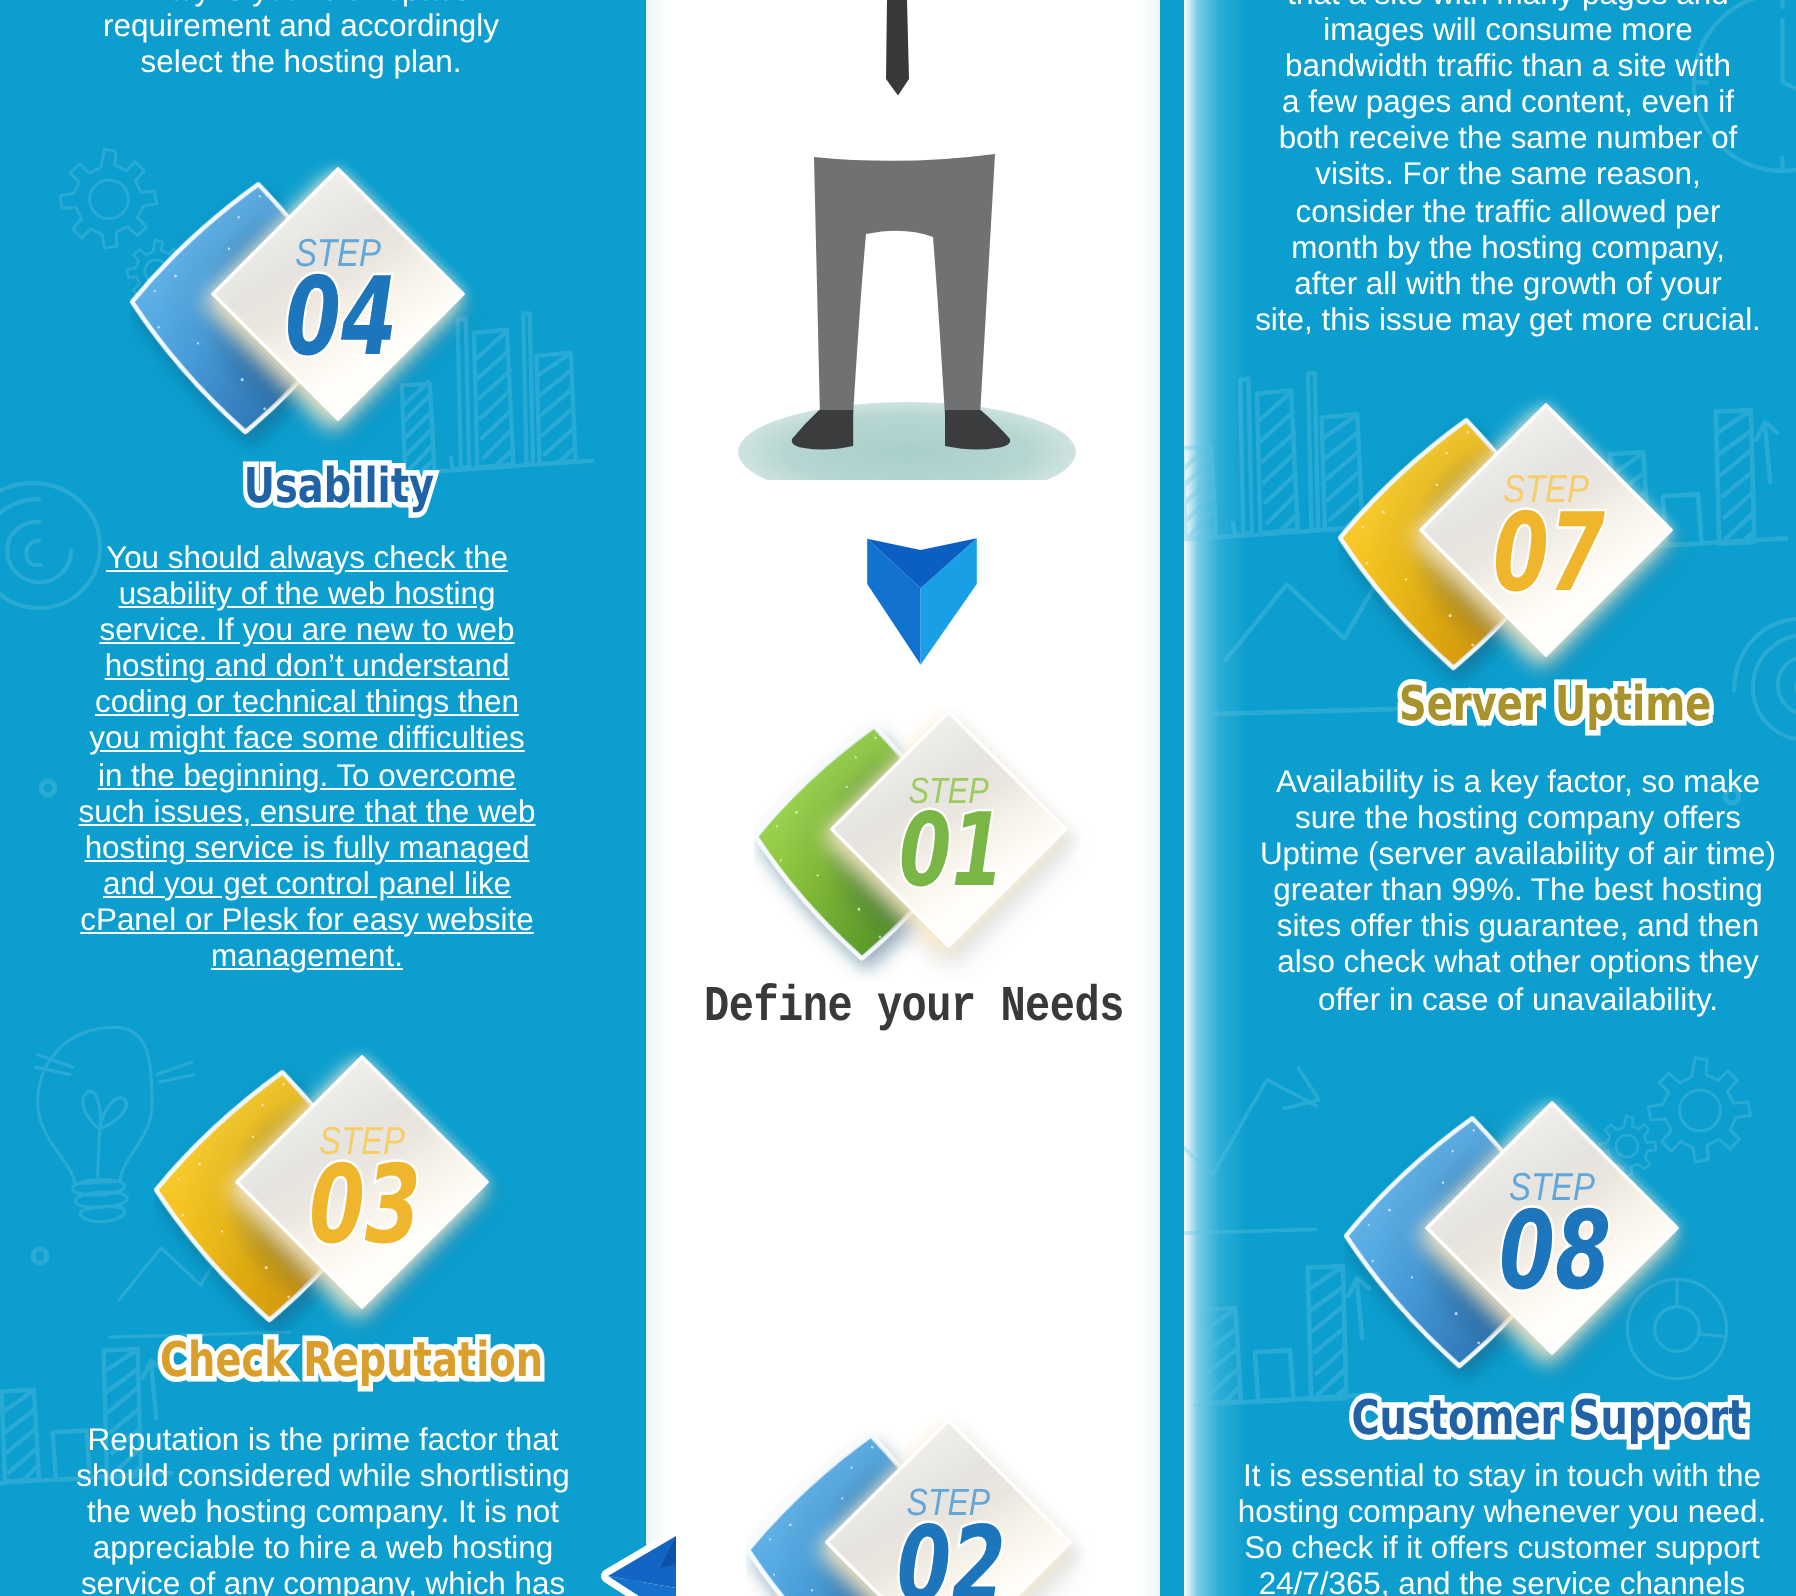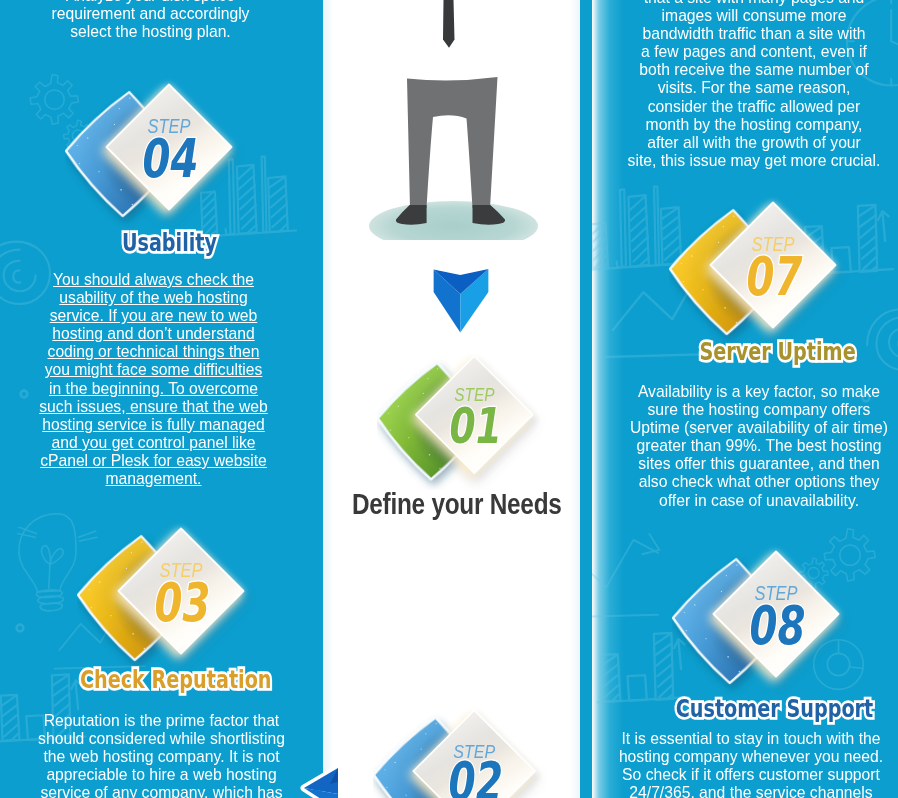--- a/index.html
+++ b/index.html
@@ -24,22 +24,22 @@
   .heading span{display:inline-block;transform:scaleX(0.80);transform-origin:center;
     -webkit-text-stroke:5.4px #ffffff;paint-order:stroke fill;}
   .heading.blue span{color:#1f63a6;}
   .heading.orange span{color:#d99f2a;}
   .heading.gold span{color:#a8922c;}
 
   .body{position:absolute;text-align:center;font-family:"Liberation Sans",sans-serif;
      font-size:15.7px;line-height:18.1px;color:#ffffff;white-space:pre-line;}
   .body.dark{color:#3c3c3c;}
 
-  .mid-title{position:absolute;left:0;width:100%;text-align:center;font-family:Liberation Sans, sans-serif;
-     font-weight:bold;font-size:29px;color:#39393a;line-height:28px;font-stretch:condensed;
+  .mid-title{position:absolute;left:0;width:100%;text-align:center;font-family:Liberation Mono, monospace;
+     font-weight:bold;font-size:25px;color:#39393a;line-height:28px;font-stretch:condensed;
      letter-spacing:-0.3px;white-space:nowrap;}
   .mid-title span{display:inline-block;transform:scaleX(0.84);transform-origin:center;}
 </style>
 </head>
 <body>
 
 <svg width="0" height="0" style="position:absolute" aria-hidden="true">
     <defs>
   <g id="gear">
     <path d="M46 8 L56 10 L55 22 L65 27 L73 19 L81 27 L73 36 L78 46 L90 45 L92 56 L80 58 L75 68

